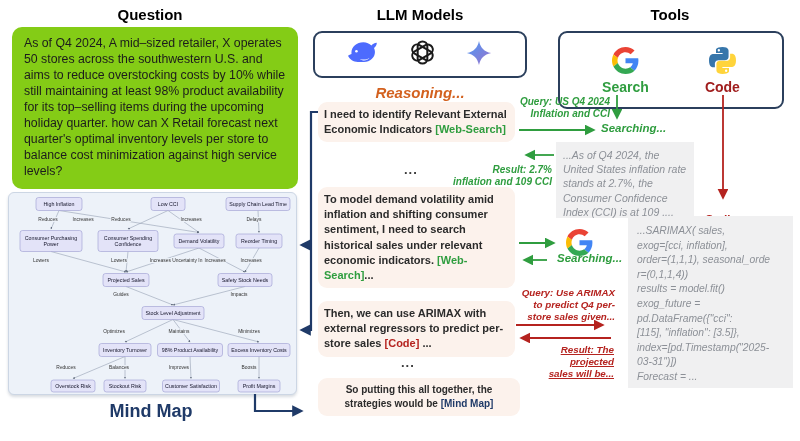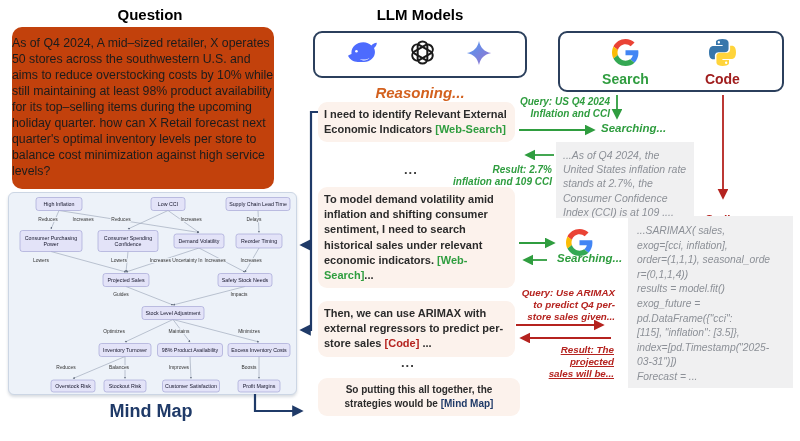--- a/index.html
+++ b/index.html
@@ -12,21 +12,21 @@
   }
   html,body{margin:0;padding:0;}
   body{font-family:"Liberation Sans", sans-serif; background:#ffffff;}
   #canvas{position:relative;width:800px;height:441px;background:#ffffff;overflow:hidden;}
 
   .col-title{position:absolute;font-weight:bold;font-size:15px;color:#000;text-align:center;}
 
   
   .question-box{
     position:absolute;left:12px;top:27px;width:262px;height:144px;
-    background:#c2410c;border-radius:10px;padding:9px 0;
+    background:#84cc16;border-radius:10px;padding:9px 12px;
     font-size:12.3px;line-height:1.3;color:var(--ink);
   }
   .mindmap-panel{
     position:absolute;left:8px;top:192px;width:287px;height:201px;
     background:#edf2f9;border:1px solid #ccd6e4;border-radius:6px;
     box-shadow:0 2px 3px rgba(40,60,90,.18);
   }
   .mindmap-caption{
     position:absolute;left:55px;top:401px;width:192px;text-align:center;
     font-size:18px;font-weight:bold;color:var(--navy);
@@ -45,21 +45,21 @@
     padding:5px 6px;font-size:11px;line-height:1.38;font-weight:600;color:#2b2b2b;
   }
   .seg-plain{color:#2b2b2b;}
   .seg-green{color:var(--green);font-weight:bold;}
   .seg-red{color:var(--red);font-weight:bold;}
   .seg-navy{color:var(--navy);font-weight:bold;}
   .dots{position:absolute;font-weight:bold;color:#3a3a3a;font-size:13px;letter-spacing:1px;}
 
   
   .tools-box{
-    position:absolute;left:558px;top:31px;width:226px;height:61px;
+    position:absolute;left:558px;top:31px;width:226px;height:78px;
     background:#fff;border:2px solid #2b3f5c;border-radius:9px;
     display:flex;align-items:center;justify-content:space-around;box-sizing:border-box;padding:4px 14px 2px;
   }
   .tool-item{display:flex;flex-direction:column;align-items:center;gap:1px;}
   .tool-label{font-weight:bold;font-size:14px;}
   .tool-label.search{color:var(--green);}
   .tool-label.code{color:#a01d1d;}
 
   .flow-text{position:absolute;font-style:italic;font-weight:bold;white-space:pre-line;text-align:right;}
   .flow-text.green{color:var(--green);}
@@ -86,20 +86,21 @@
   .mm-elabel{font-size:4.9px;fill:#333;text-anchor:middle;font-family:"Liberation Sans",sans-serif;
     paint-order:stroke;stroke:#edf2f9;stroke-width:2.2px;}
 </style>
 </head>
 <body>
 
 <div id="canvas">
 
   <div class="col-title" style="left:40px;top:6px;width:220px;">Question</div>
   <div class="col-title" style="left:330px;top:6px;width:180px;">LLM Models</div>
+  <div class="col-title" style="left:580px;top:6px;width:180px;">Tools</div>
 
   <div class="question-box">As of Q4 2024, A mid–sized retailer, X operates 50 stores across the southwestern U.S. and aims to reduce overstocking costs by 10% while still maintaining at least 98% product availability for its top–selling items during the upcoming holiday quarter. how can X Retail forecast next quarter's optimal inventory levels per store to balance cost minimization against high service levels?</div>
 
   <div class="mindmap-panel">
     <svg id="mindmap-svg" width="287" height="201" viewBox="0 0 287 201">
       <defs>
         <marker id="mm-arrow" markerWidth="6" markerHeight="6" refX="3.5" refY="2" orient="auto">
           <path d="M0,0L4,2L0,4z" fill="#5b6576"></path>
         </marker>
       </defs>

